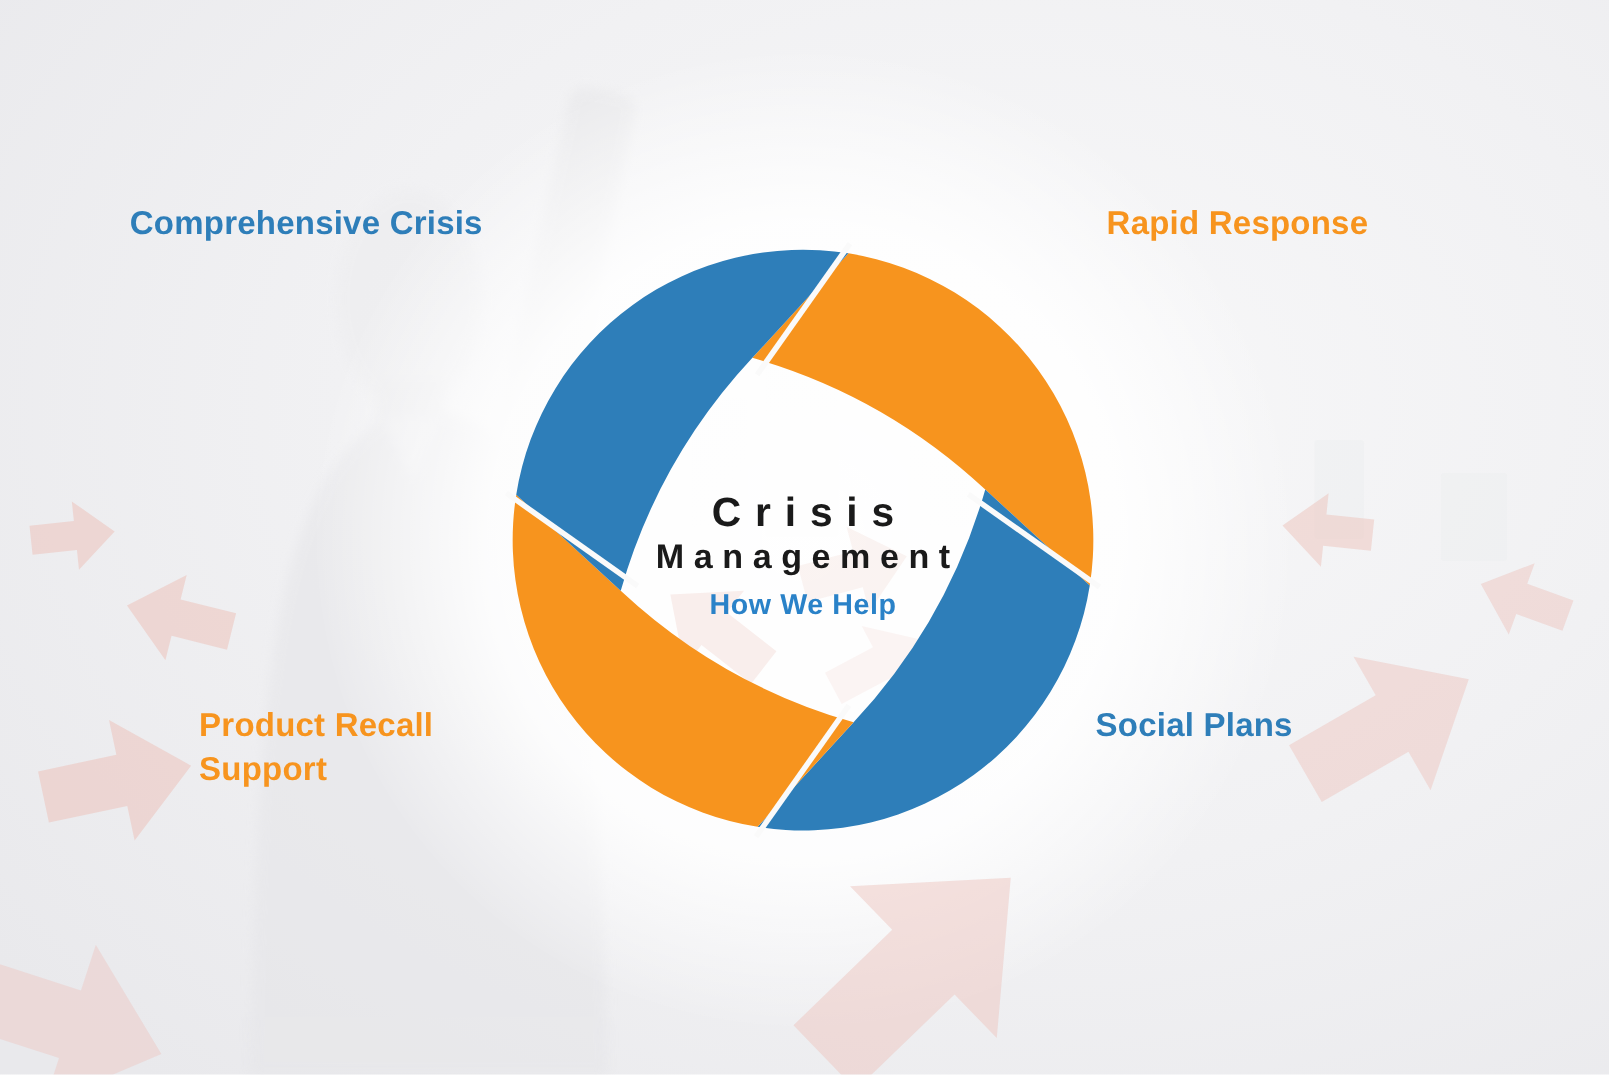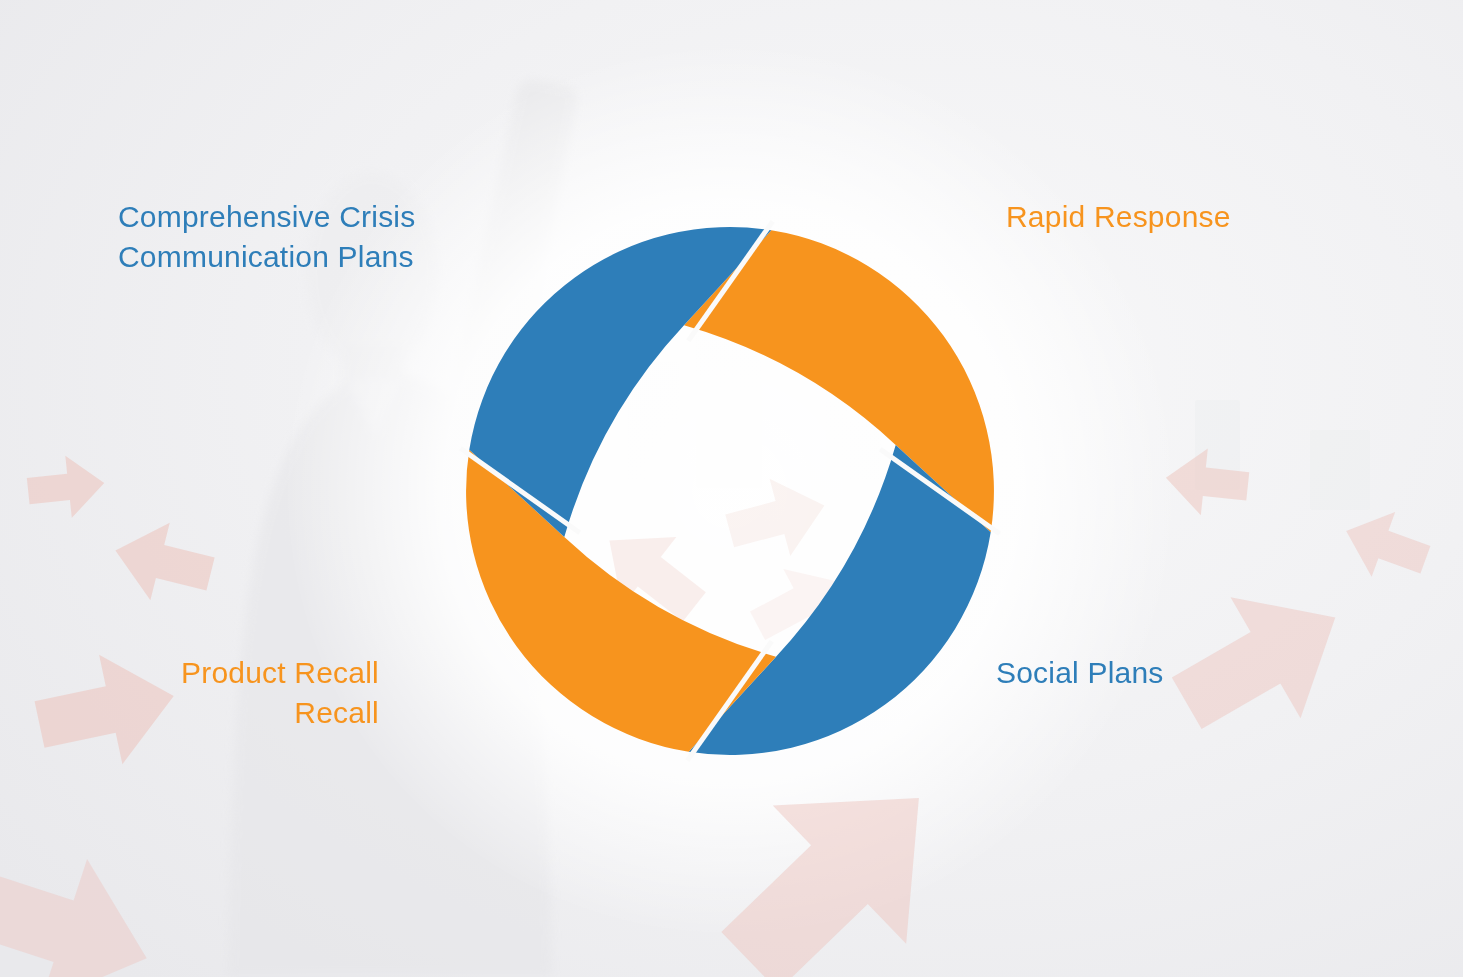--- a/index.html
+++ b/index.html
@@ -12,22 +12,22 @@
       radial-gradient(1150px 820px at 62% 38%, #f8f8f9 0%, #f1f1f3 52%, #e9e9ec 100%);
   }
   .layer{position:absolute;left:0;top:0;width:1463px;height:977px;}
   .glow{
     position:absolute;left:288px;top:49px;width:884px;height:884px;border-radius:50%;
     background:radial-gradient(circle, rgba(255,255,255,.96) 0%, rgba(255,255,255,.88) 46%, rgba(255,255,255,0) 72%);
   }
   .tower{position:absolute;background:#e9eaec;border-radius:3px;}
   .label{
     position:absolute;
-    font-weight:400;font-size:30px;line-height:40px;
-    letter-spacing:0.2px;white-space:nowrap;margin-top:13px;
+    font-weight:700;font-size:30px;line-height:40px;
+    letter-spacing:0.2px;white-space:nowrap;
   }
   #center-text{
     position:absolute;left:530px;top:446px;width:400px;
     text-align:center;
   }
   #title-line1{
     font-weight:700;font-size:37px;line-height:40px;
     letter-spacing:0.34em;text-indent:0.34em;color:#1a1a1a;
   }
   #title-line2{
@@ -107,29 +107,33 @@
       <path d="M 771.3,230.3 A 264 264 0 0 1 990.7,532.3 L 895.7,445.0 A 520 520 0 0 0 684.0,325.3 Z" fill="#f7941e"></path>
       <path d="M 990.7,532.3 A 264 264 0 0 1 688.7,751.7 L 776.0,656.7 A 520 520 0 0 0 895.7,445.0 Z" fill="#2e7eb9"></path>
       <path d="M 688.7,751.7 A 264 264 0 0 1 469.3,449.7 L 564.3,537.0 A 520 520 0 0 0 776.0,656.7 Z" fill="#f7941e"></path>
       <path d="M 469.3,449.7 A 264 264 0 0 1 771.3,230.3 L 684.0,325.3 A 520 520 0 0 0 564.3,537.0 Z" fill="#2e7eb9"></path>
       <line x1="688.3" y1="340.7" x2="772.7" y2="221.4" stroke="#fafafa" stroke-width="5"></line>
       <line x1="880.3" y1="449.3" x2="999.6" y2="533.7" stroke="#fafafa" stroke-width="5"></line>
       <line x1="771.7" y1="641.3" x2="687.3" y2="760.6" stroke="#fafafa" stroke-width="5"></line>
       <line x1="579.7" y1="532.7" x2="460.4" y2="448.3" stroke="#fafafa" stroke-width="5"></line>
     </svg>
 
+  <div id="center-text">
+    <div id="title-line1" style="color: rgb(26, 26, 26);">Crisis</div>
+    <div id="title-line2" style="color: rgb(26, 26, 26);">Management</div>
+    <div id="subtitle" style="color: rgb(42, 130, 200);">How We Help</div>
+  </div>
 
   <div class="label" style="left: 118px; top: 184px; color: rgb(46, 126, 185);">
     <span>Comprehensive Crisis</span><br>
-    <span>Communication Plans</span>
   </div>
   <div class="label" style="left: 1006px; top: 184px; color: rgb(247, 148, 30);">
     <span>Rapid Response</span><br>
   </div>
-  <div class="label" style="left: 181px; top: 640px; color: rgb(247, 148, 30); text-align: right;">
+  <div class="label" style="left: 181px; top: 640px; color: rgb(247, 148, 30);">
     <span>Product Recall</span><br>
-    <span>Recall</span>
+    <span>Support</span>
   </div>
   <div class="label" style="left: 996px; top: 640px; color: rgb(46, 126, 185);">
     <span>Social Plans</span><br>
   </div>
 
 </div>
 
 </body></html>

